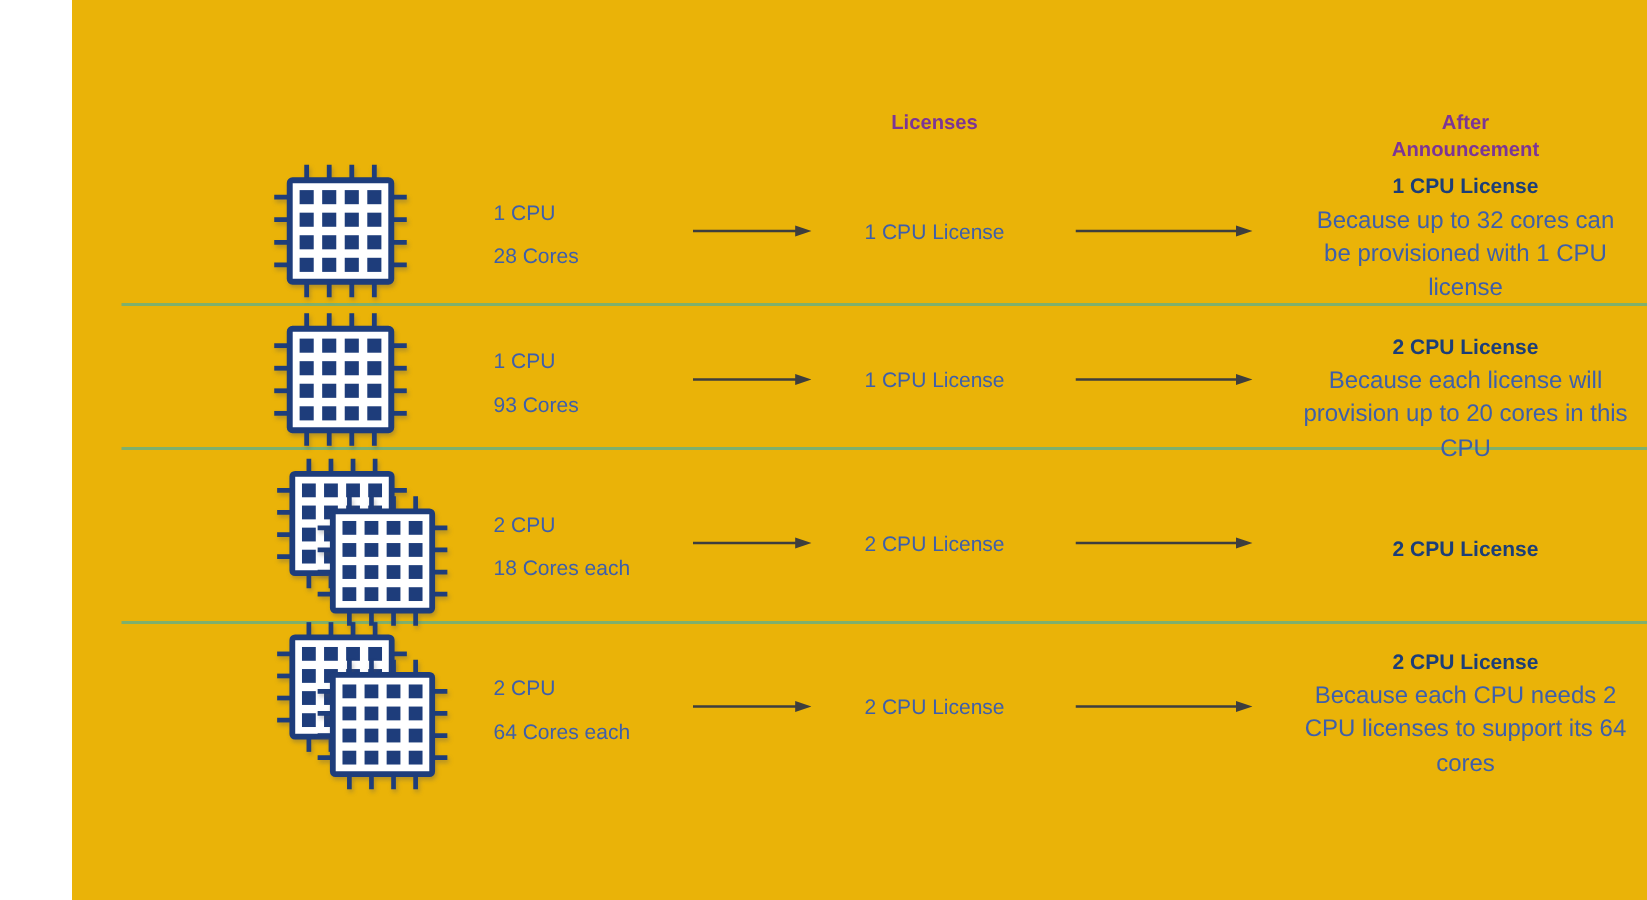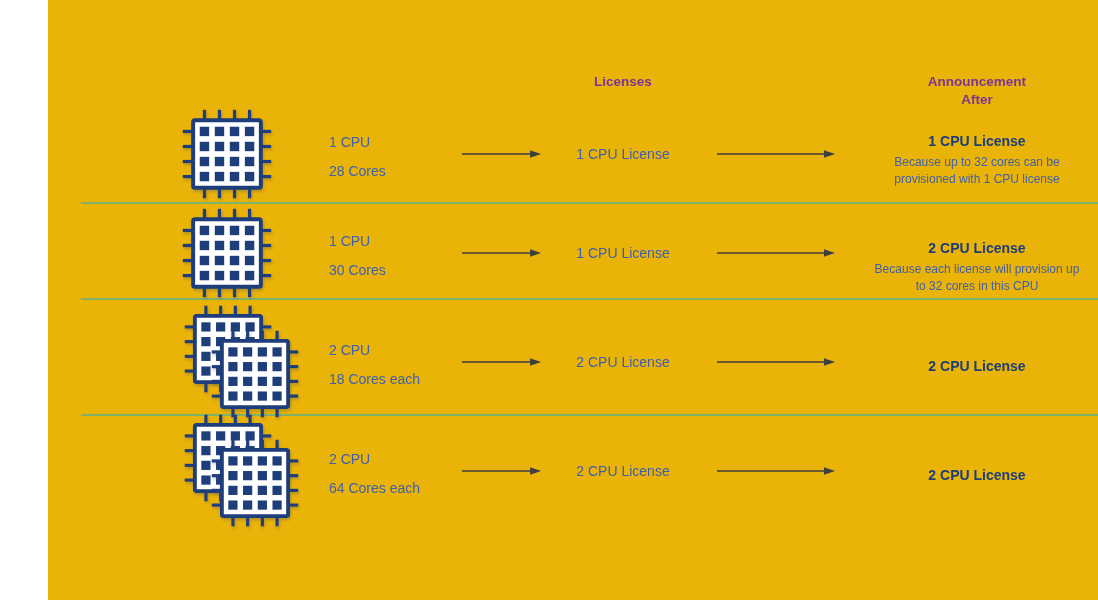--- a/index.html
+++ b/index.html
@@ -111,21 +111,21 @@
   }
   .after.nudge-down { top: calc(50% + 14px); }
   .after-title {
     color: #1C3E78;
     font-weight: bold;
     font-size: 14px;
     margin-bottom: 5px;
   }
   .after-desc {
     color: #3E5FAB;
-    font-size: 12px;
+    font-size: 16px;
     line-height: 1.4;
     margin: 0 auto;
   }
   .after-desc.w1 { max-width: 214px; }
   .after-desc.w2 { max-width: 218px; }
   .after-desc.w3 { max-width: 218px; }
   .after-desc.w4 { max-width: 226px; }
 </style>
 </head>
 <body>
@@ -181,22 +181,22 @@
         <line x1="0" y1="5" x2="108" y2="5" stroke="#3E3E3E" stroke-width="1.7"></line>
         <polygon points="118,5 107,1.3 107,8.7" fill="#3E3E3E"></polygon>
       </symbol>
     </defs>
   </svg>
 
   <div class="hdr hdr-today">
     <div>Licenses</div>
   </div>
   <div class="hdr hdr-after">
+    <div>After</div>
     <div>Announcement</div>
-    <div>After</div>
   </div>
 
   <div class="divider d1"></div>
   <div class="divider d2"></div>
   <div class="divider d3"></div>
 
   <div class="row r1">
     <div class="chipzone single">
       <svg class="chip" viewBox="0 0 100 100">
           <use href="#chip"></use>
@@ -220,32 +220,32 @@
   </div>
 
   <div class="row r2">
     <div class="chipzone single">
       <svg class="chip" viewBox="0 0 100 100">
           <use href="#chip"></use>
         </svg>
     </div>
     <div class="cpu-meta">
       <div class="cpu-line">1 CPU</div>
-      <div class="cpu-line">30 Cores</div>
+      <div class="cpu-line">93 Cores</div>
     </div>
     <svg class="arrow arrow1" viewBox="0 0 80 10">
         <use href="#arr-short"></use>
       </svg>
     <div class="today">1 CPU License</div>
     <svg class="arrow arrow2" viewBox="0 0 118 10">
         <use href="#arr-long"></use>
       </svg>
     <div class="after nudge-down">
       <div class="after-title">2 CPU License</div>
-      <div class="after-desc w2">Because each license will provision up to 32 cores in this CPU</div>
+      <div class="after-desc w2">Because each license will provision up to 20 cores in this CPU</div>
     </div>
   </div>
 
   <div class="row r3">
     <div class="chipzone double">
       <svg class="chip back" viewBox="0 0 100 100">
           <use href="#chip"></use>
         </svg>
       <svg class="chip front" viewBox="0 0 100 100">
           <use href="#chip"></use>
@@ -282,16 +282,17 @@
     </div>
     <svg class="arrow arrow1" viewBox="0 0 80 10">
         <use href="#arr-short"></use>
       </svg>
     <div class="today">2 CPU License</div>
     <svg class="arrow arrow2" viewBox="0 0 118 10">
         <use href="#arr-long"></use>
       </svg>
     <div class="after">
       <div class="after-title">2 CPU License</div>
+      <div class="after-desc w4">Because each CPU needs 2 CPU licenses to support its 64 cores</div>
     </div>
   </div>
 
 </div>
 
 </body></html>

